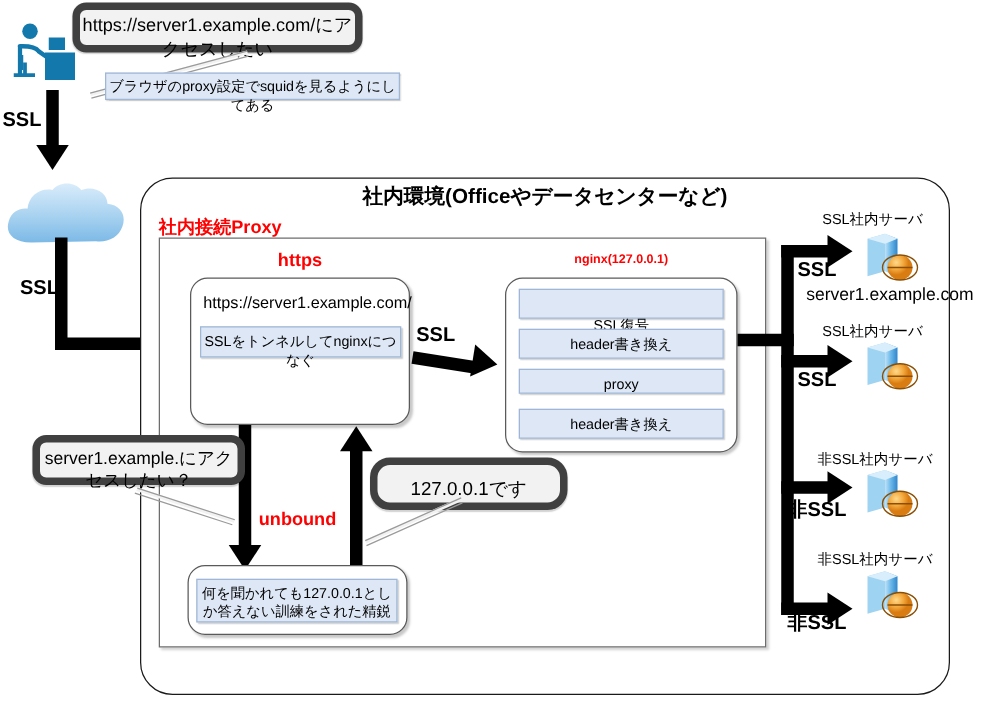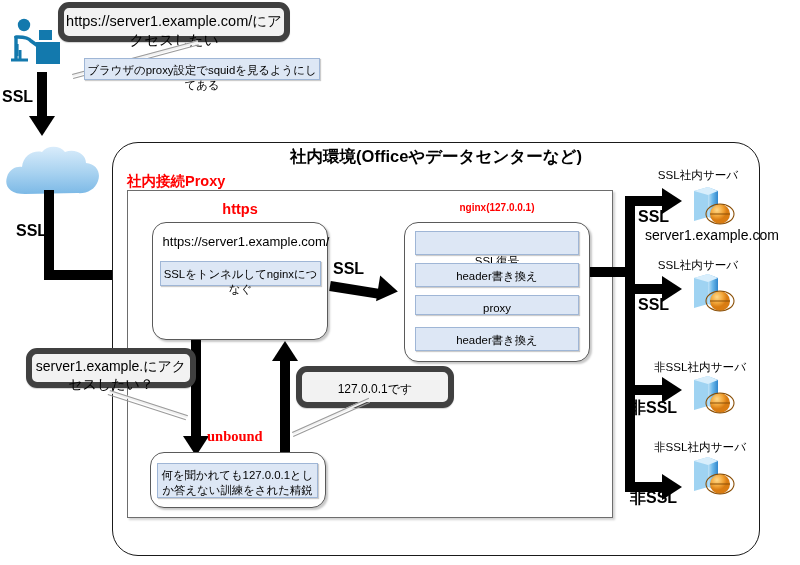--- a/index.html
+++ b/index.html
@@ -113,34 +113,34 @@
 </div>
 <div class="plate abs" style="left:415px;top:327px;width:164px;height:24px;padding-top:5px;font-size:11.4px;">
   <span>header書き換え</span>
 </div>
 
 <div class="bar" style="left:191px;top:340px;width:10px;height:100px;"></div>
 <div class="arrowD" style="left:183px;top:436px;"></div>
 <div class="bar" style="left:280px;top:360px;width:10px;height:100px;"></div>
 <div class="arrowU" style="left:272px;top:341px;"></div>
 
-<div class="abs red" style="left:207px;top:428px;font-size:14.5px;font-family:Liberation Serif, serif;">unbound</div>
+<div class="abs red" style="left:207px;top:408px;font-size:14.5px;">unbound</div>
 <div class="node abs" style="left:150px;top:452px;width:176px;height:56px;"></div>
 <div class="plate abs" style="left:157px;top:463px;width:161px;height:35px;padding-top:4px;font-size:11.4px;">
   <span>何を聞かれても127.0.0.1としか答えない訓練をされた精鋭</span>
 </div>
 
 <div class="bubble abs" style="left:26px;top:348px;width:170px;height:40px;padding-top:4px;font-size:14px;">
   <span>server1.example.にアクセスしたい？</span>
 </div>
 <div class="thinline2 abs" style="left:110px;top:390px;width:82px;transform:rotate(18deg);"></div>
 <div class="thinline abs" style="left:110px;top:390px;width:82px;transform:rotate(18deg);"></div>
 <div class="thinline abs" style="left:108px;top:394px;width:82px;transform:rotate(18deg);"></div>
 
-<div class="bubble abs" style="left:296px;top:366px;width:158px;height:42px;padding-top:10px;font-size:12px;">
+<div class="bubble abs" style="left:296px;top:366px;width:158px;height:42px;padding-top:10px;font-size:15px;border-radius:16px;">
   <span>127.0.0.1です</span>
 </div>
 <div class="thinline2 abs" style="left:292px;top:432px;width:84px;transform:rotate(-24deg);"></div>
 <div class="thinline abs" style="left:292px;top:432px;width:84px;transform:rotate(-24deg);"></div>
 <div class="thinline abs" style="left:293px;top:436px;width:84px;transform:rotate(-24deg);"></div>
 
 <div class="bar" style="left:590px;top:267px;width:45px;height:10px;"></div>
 <div class="bar" style="left:625px;top:196px;width:10px;height:296px;"></div>
 
 <div class="bar" style="left:625px;top:196px;width:42px;height:10px;"></div>

